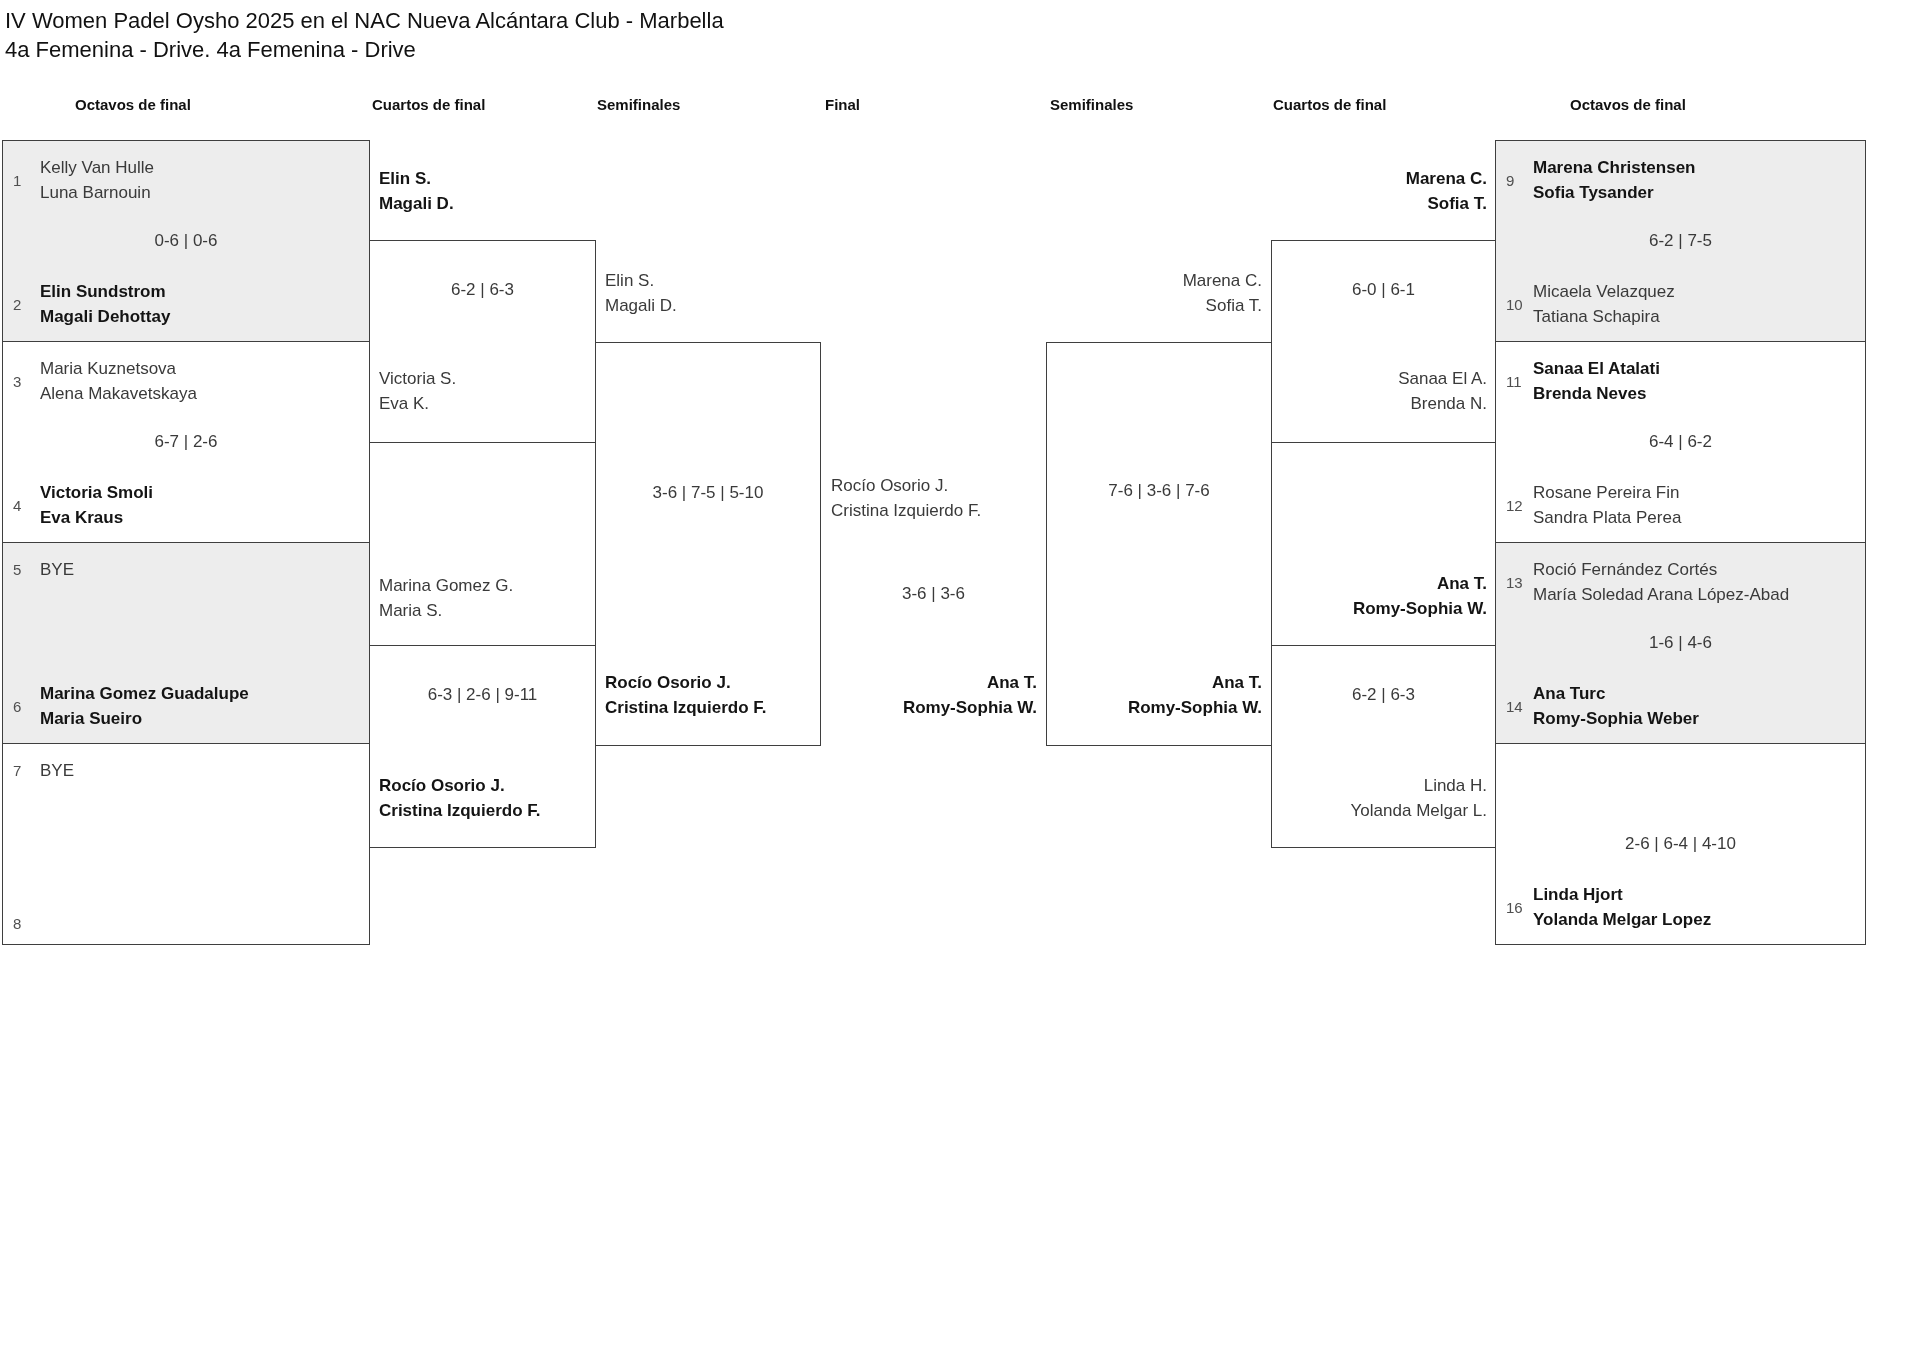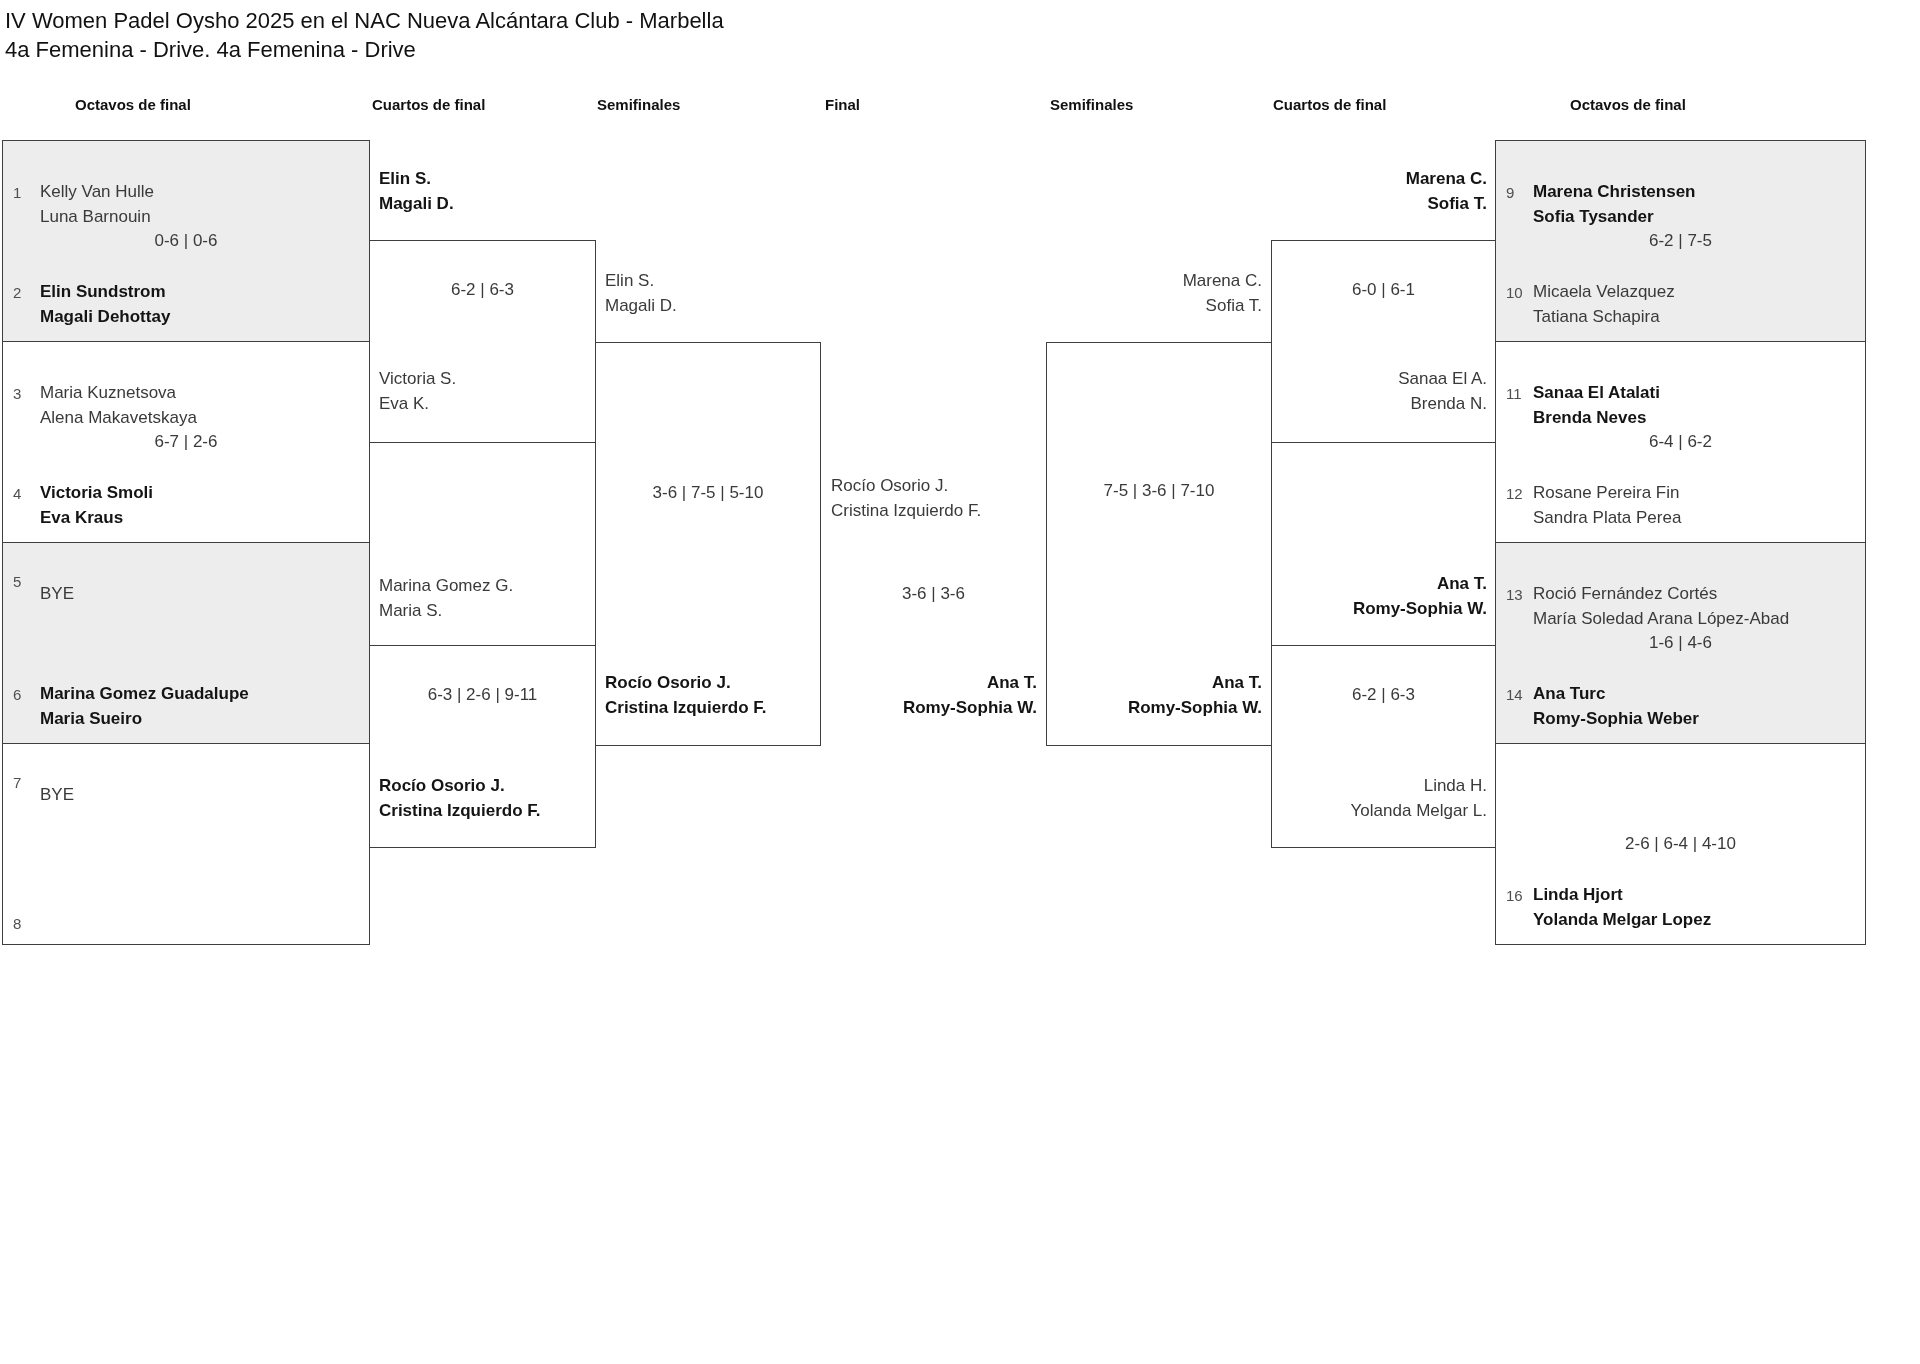--- a/index.html
+++ b/index.html
@@ -8,21 +8,21 @@
   .title{position:absolute;left:5px;top:6px;font-size:22px;line-height:29px;
          font-weight:400;color:var(--title,#111);}
   .col-header{position:absolute;top:96px;width:220px;text-align:left;
               font-size:15px;font-weight:600;color:var(--title,#111);}
   .box{position:absolute;box-sizing:border-box;border:1px solid var(--border,#3f3f3f);background:#fff;}
   .box.gray{background:var(--boxfill,#ededed);}
   .entry{position:absolute;left:10px;right:8px;display:flex;align-items:center;gap:9px;}
   .entry.top{top:14px;}
   .entry.bottom{bottom:12px;}
   .seed{min-width:18px;font-size:15px;color:var(--seed,#4f4f4f);flex:0 0 auto;}
-  .names{font-size:17px;line-height:25px;margin-top:24px;}
+  .names{font-size:17px;line-height:25px;}
   .p{display:block;}
   .bold .names,.team.bold{font-weight:700;color:var(--winner,#141414);}
   .score{position:absolute;font-size:17px;color:var(--text,#3a3a3a);text-align:center;}
   .box .score{left:0;right:0;top:50%;transform:translateY(-50%);}
   .team{position:absolute;font-size:17px;line-height:25px;}
   .team.right{text-align:right;}
 </style>
 </head>
 <body>
 
@@ -151,21 +151,21 @@
   <div class="team bold right" style="left:821px;top:670px;width:216px">
     <span class="p">Ana T.</span>
     <span class="p">Romy-Sophia W.</span>
   </div>
 
   <div class="box" style="left:1046px;top:342px;width:226px;height:404px"></div>
   <div class="team right" style="left:1046px;top:268px;width:216px">
     <span class="p">Marena C.</span>
     <span class="p">Sofia T.</span>
   </div>
-  <div class="score" style="left:1046px;top:481px;width:226px">7-5 | 3-6 | 7-10</div>
+  <div class="score" style="left:1046px;top:481px;width:226px">7-6 | 3-6 | 7-6</div>
   <div class="team bold right" style="left:1046px;top:670px;width:216px">
     <span class="p">Ana T.</span>
     <span class="p">Romy-Sophia W.</span>
   </div>
 
   <div class="box" style="left:1271px;top:240px;width:225px;height:203px"></div>
   <div class="box" style="left:1271px;top:645px;width:225px;height:203px"></div>
 
   <div class="team bold right" style="left:1271px;top:166px;width:216px">
     <span class="p">Marena C.</span>

